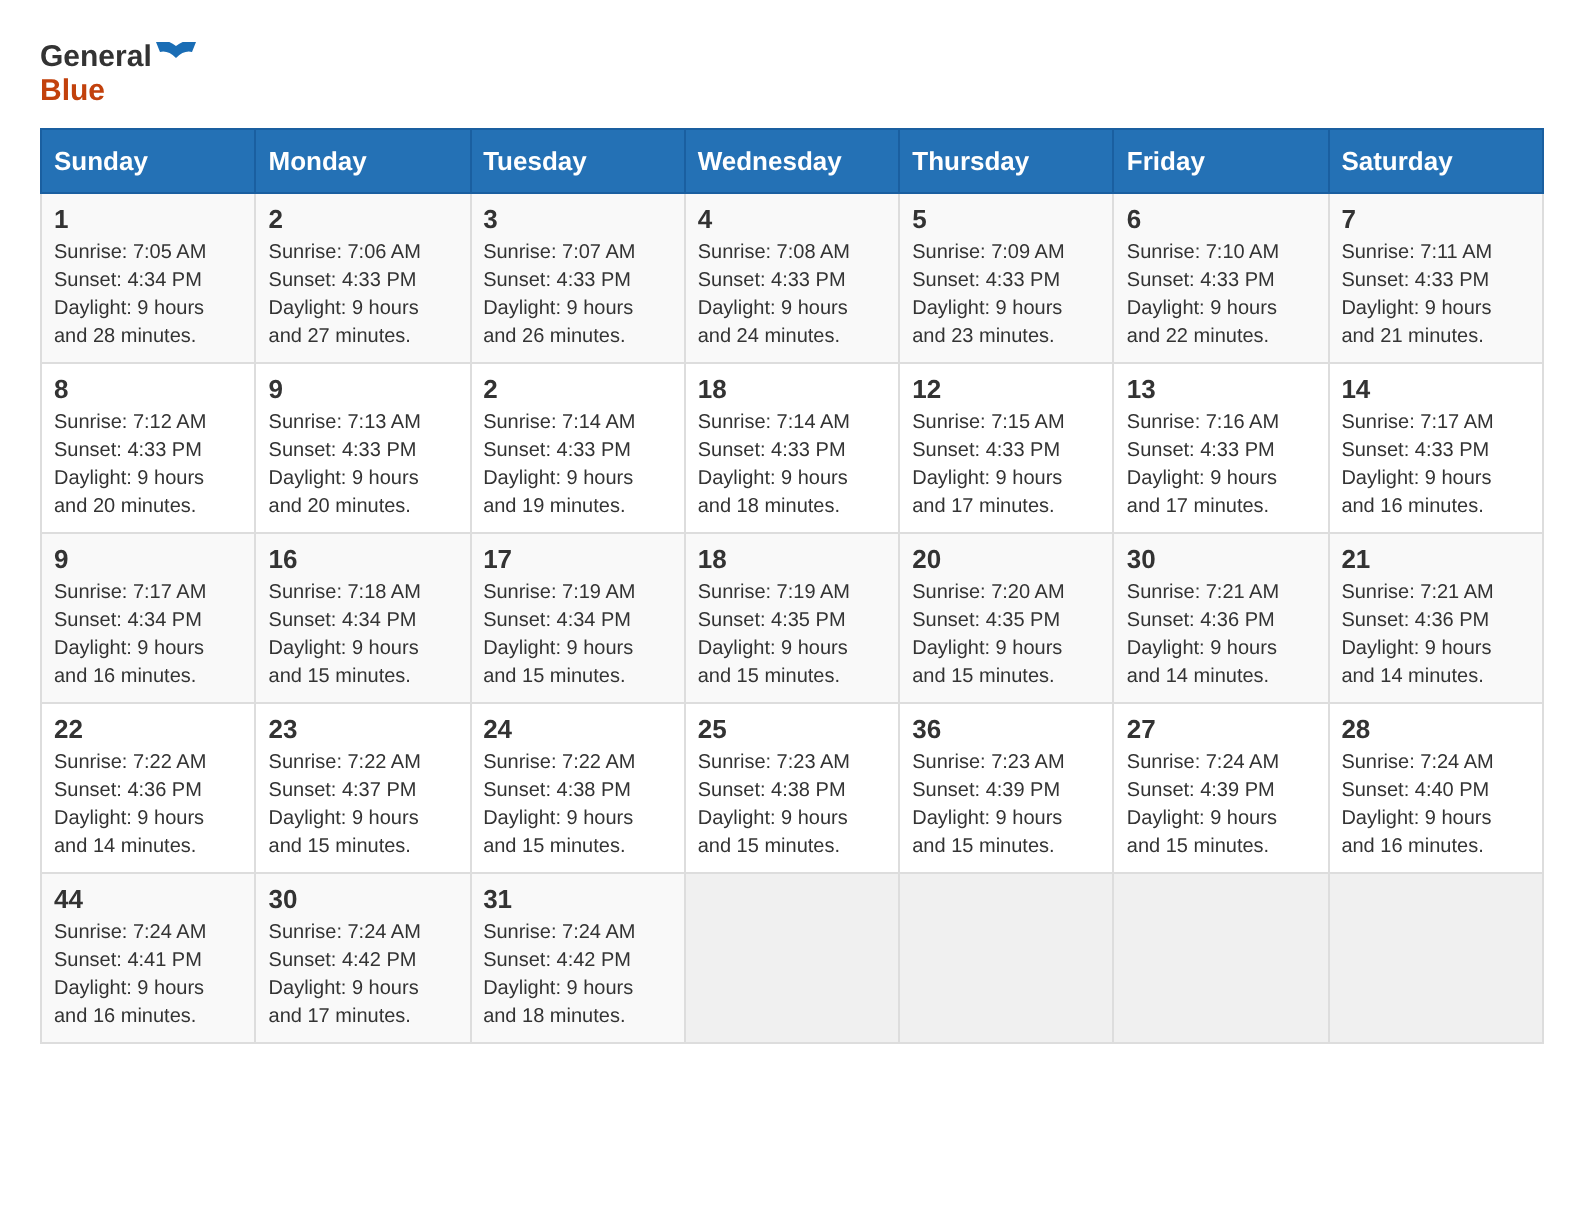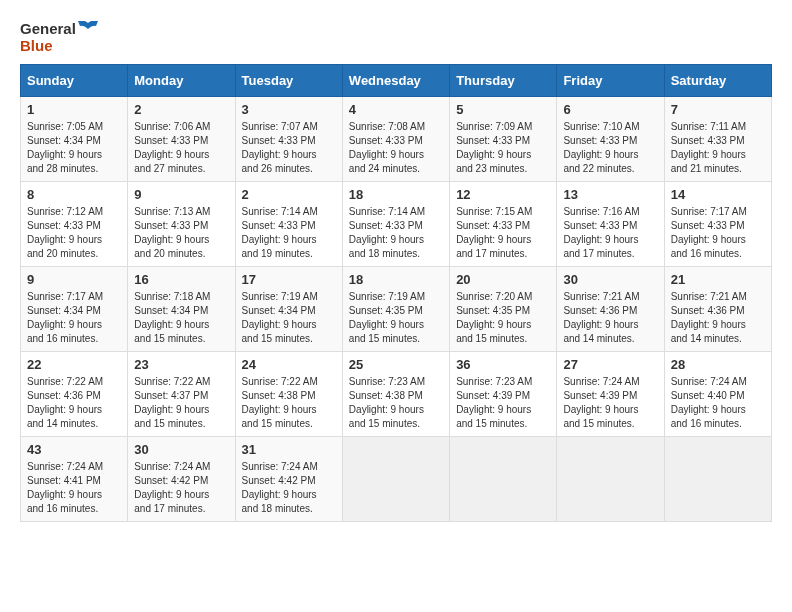--- a/index.html
+++ b/index.html
@@ -231,21 +231,21 @@
           <span class="day-number">27</span>
           <div class="day-info">Sunrise: 7:24 AM<br>Sunset: 4:39 PM<br>Daylight: 9 hours and 15 minutes.</div>
         </td>
         <td>
           <span class="day-number">28</span>
           <div class="day-info">Sunrise: 7:24 AM<br>Sunset: 4:40 PM<br>Daylight: 9 hours and 16 minutes.</div>
         </td>
       </tr>
       <tr>
         <td>
-          <span class="day-number">43</span>
+          <span class="day-number">44</span>
           <div class="day-info">Sunrise: 7:24 AM<br>Sunset: 4:41 PM<br>Daylight: 9 hours and 16 minutes.</div>
         </td>
         <td>
           <span class="day-number">30</span>
           <div class="day-info">Sunrise: 7:24 AM<br>Sunset: 4:42 PM<br>Daylight: 9 hours and 17 minutes.</div>
         </td>
         <td>
           <span class="day-number">31</span>
           <div class="day-info">Sunrise: 7:24 AM<br>Sunset: 4:42 PM<br>Daylight: 9 hours and 18 minutes.</div>
         </td>

